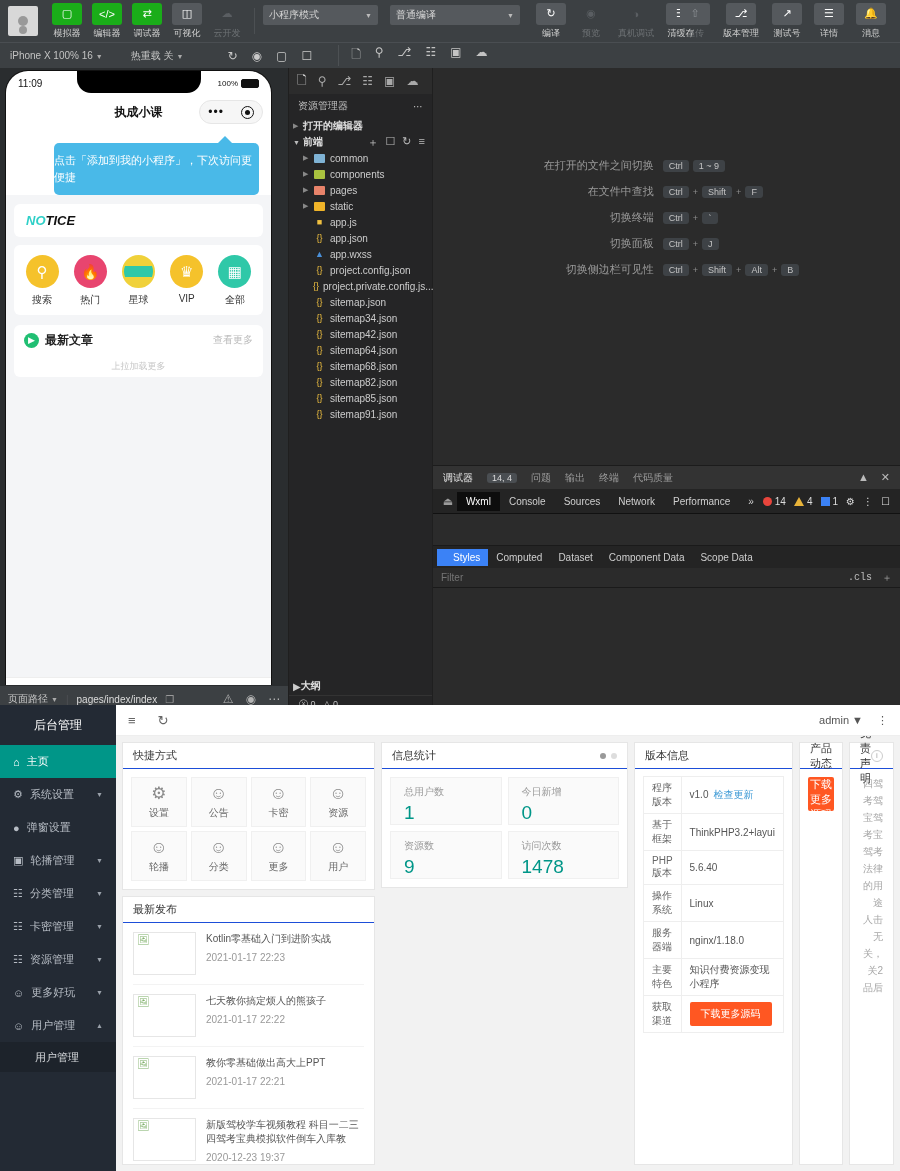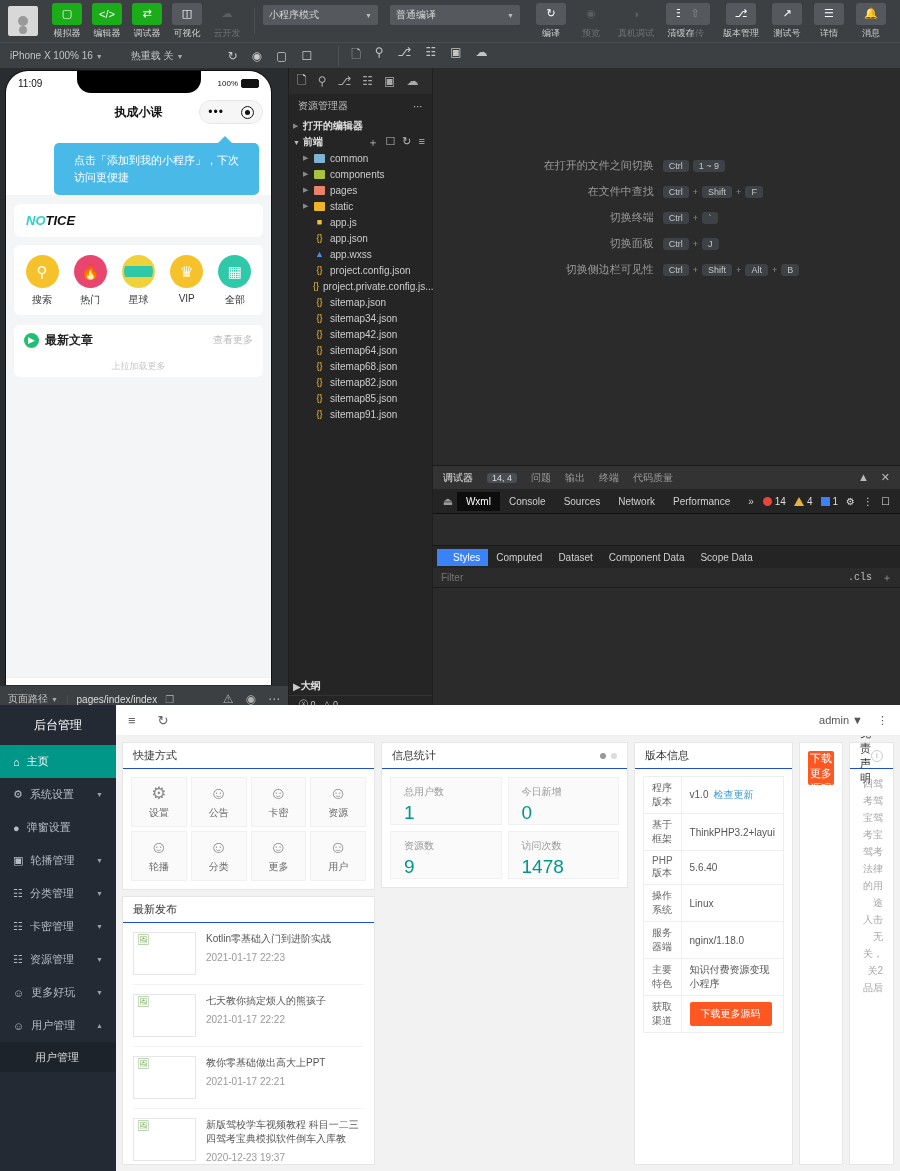--- a/index.html
+++ b/index.html
@@ -58,21 +58,21 @@
   .batt i { display:inline-block; width:18px; height:9px; border:1px solid #111; border-radius:2px; background:#111;}
   .navbar { height:34px; display:flex; align-items:center; justify-content:center; position:relative; }
   .navtitle { font-size:12px; color:#111; font-weight:bold;}
   .caps { position:absolute; right:8px; top:5px; width:64px; height:24px; border-radius:13px;
           background:#f6f6f6; border:1px solid #e6e6e6; display:flex; align-items:center; justify-content:space-around;}
   .caps .dots { letter-spacing:1px; font-size:12px; color:#111; line-height:8px;}
   .caps .tgt { width:13px; height:13px; border-radius:50%; border:1.6px solid #111; display:flex;
                align-items:center; justify-content:center;}
   .caps .tgt:after{content:""; width:5px;height:5px;border-radius:50%;background:#111;}
   .tip { position:relative; margin:14px 12px 0 48px; background:#49b9e8; color:#fff; border-radius:5px;
-         padding:9px 20px; font-size:11px; line-height:1.55;}
+         padding:9px 0; font-size:11px; line-height:1.55;}
   .tip:before{content:""; position:absolute; right:26px; top:-7px; border-left:8px solid transparent;
          border-right:8px solid transparent; border-bottom:8px solid #49b9e8;}
   .phone-body { flex:1; background:#f4f5f7; overflow:hidden; display:flex; flex-direction:column;}
   .notice { margin:9px 8px 0; background:#fff; border-radius:6px; height:33px; display:flex; align-items:center; padding:0 12px;}
   .notice span{ font-style:italic; font-weight:bold; font-size:13px; color:#111;}
   .notice span b{ color:#2fd0c8; font-weight:bold;}
   .icongrid { margin:8px 8px 0; background:#fff; border-radius:6px; padding:10px 4px 8px; display:flex; }
   .icell { flex:1; display:flex; flex-direction:column; align-items:center; gap:5px; cursor:pointer;}
   .ibubble { width:33px; height:33px; border-radius:50%; display:flex; align-items:center; justify-content:center;
              color:#fff; font-size:15px;}
@@ -826,20 +826,23 @@
               <td class="k">获取渠道</td>
               <td style="padding:3px 8px;">
                 <button class="btn-org">下载更多源码</button>
               </td>
             </tr>
           </tbody>
             </table>
         </div>
 
         <div class="card">
+          <div class="card-h">
+            <span>产品动态</span>
+          </div>
           <button class="btn-wide">下载更多源码软件微信小程序</button>
         </div>
 
         <div class="card" style="flex:1;">
           <div class="card-h">
             <span>免责声明</span>
             <span class="hr">
               <span class="qmark">i</span>
             </span>
           </div>

